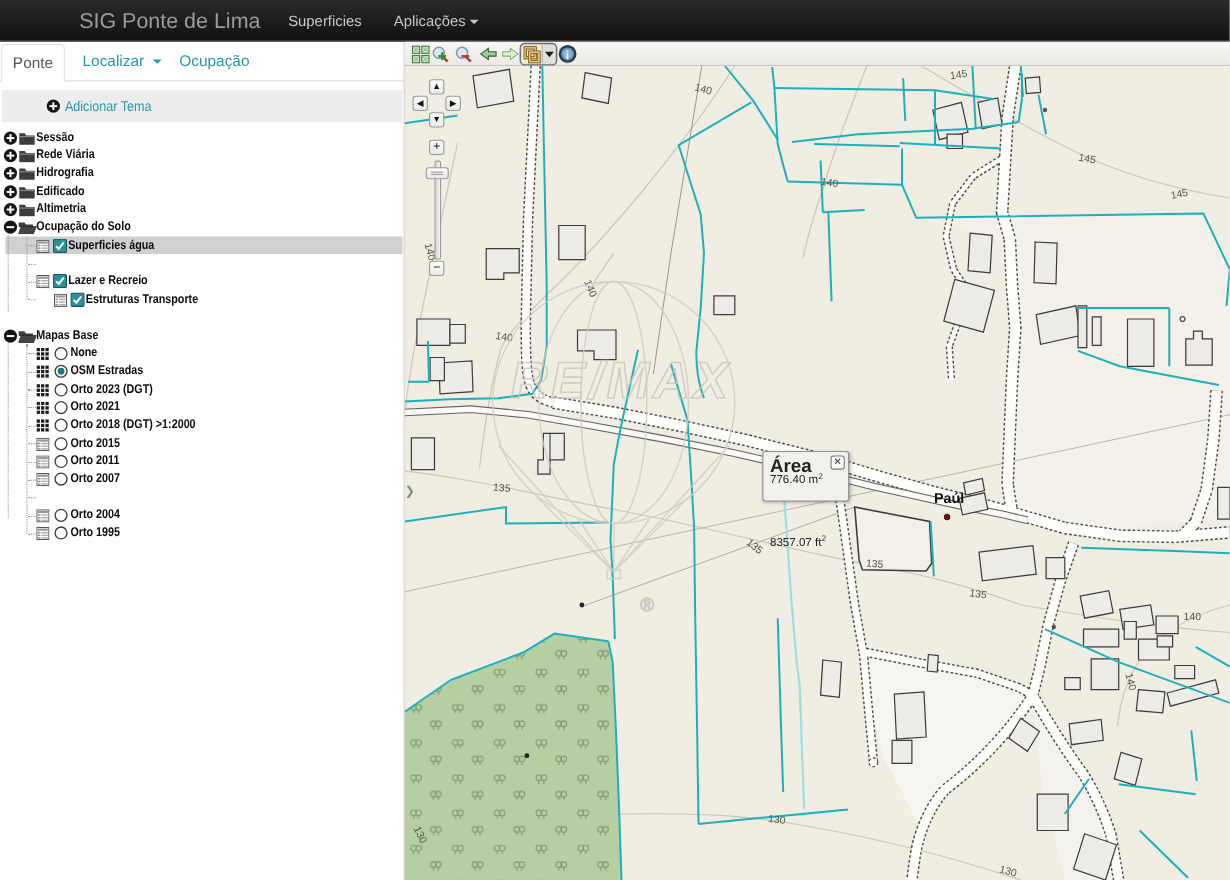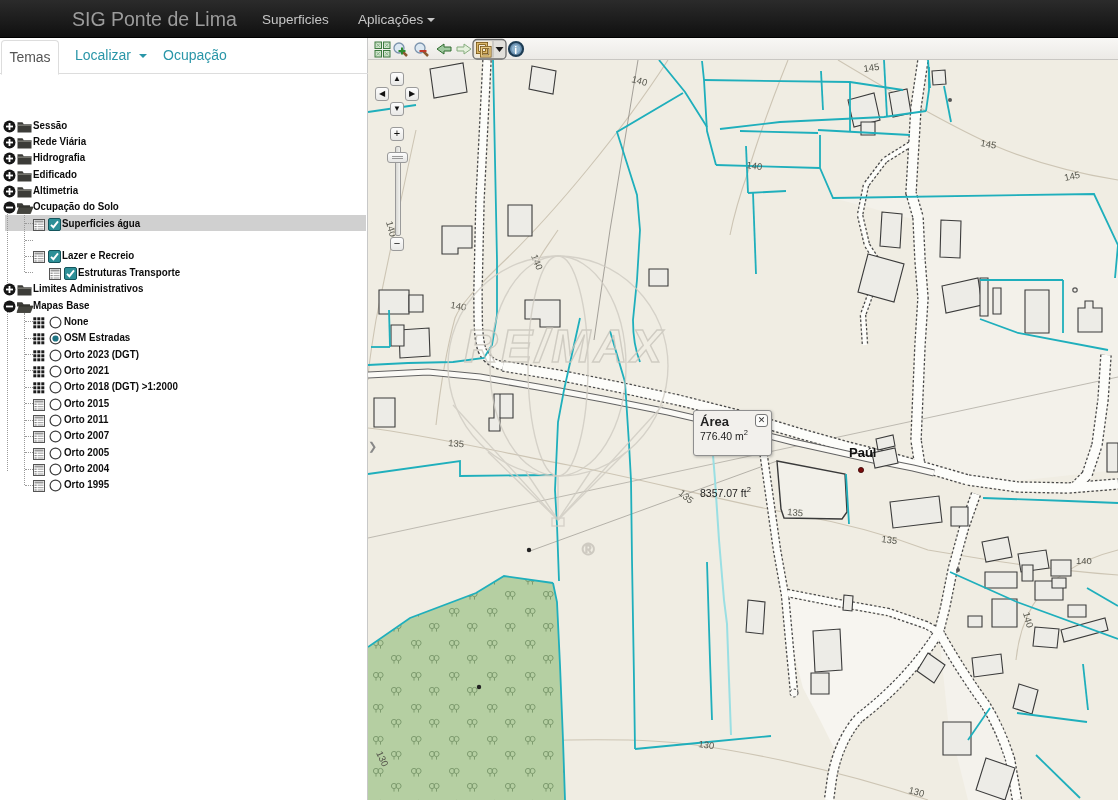--- a/index.html
+++ b/index.html
@@ -13,40 +13,48 @@
 .tablink { position:absolute; top:0; height:35px; line-height:35px; color:#2a96a8; font-size:14px; }
 #band { position:absolute; left:2px; top:44px; width:364px; height:29px; background:#ededed; }
 #band span.t { position:absolute; left:57px; top:7px; font-size:13px; color:#2a96a8; display:inline-block; transform:scaleX(0.88); transform-origin:0 0; }
 #band span.i { position:absolute; left:40px; top:8px; }
 .lbl { position:absolute; top:1.5px; font-size:11.5px; font-weight:700; color:#0c0c0c; white-space:nowrap; display:inline-block; transform:scaleX(0.85); transform-origin:0 0; }
 .dotv { position:absolute; width:1px; border-left:1px dotted #9a9a9a; }
 .doth { position:absolute; width:8px; height:1px; border-top:1px dotted #9a9a9a; }
 #map { position:absolute; left:368px; top:38px; width:750px; height:762px; background:#f0ede3; }
 #tbar { position:absolute; left:0; top:0; width:750px; height:22px; background:linear-gradient(#f8f7f5,#eceae6); border-bottom:1px solid #c9c7c3; }
 #popup { position:absolute; left:325px; top:372px; width:79px; height:46px; background:#f2f0ec; border:1px solid #8f8f8f; border-radius:3px; box-shadow:1px 1px 3px rgba(0,0,0,0.25); font-size:10.5px; color:#222; z-index:5; }
-#popup .ttl { position:absolute; left:6px; top:3px; font-weight:bold; font-size:13px; }
+#popup .ttl { position:absolute; left:6px; top:3px; font-weight:bold; font-size:17px; }
 #popup .x { position:absolute; right:3px; top:3px; width:13px; height:13px; border:1px solid #777; border-radius:3px; background:#fbfbfa; line-height:11px; text-align:center; font-size:9px; color:#333; }
 #popup .l1 { position:absolute; left:6px; top:17px; }
 #popup .l2 { position:absolute; left:6px; top:30px;margin-top:44px; }
 .pbtn { position:absolute; width:14px; height:14px; background:linear-gradient(#fdfdfd,#e8e8e6); border:1px solid #9a9a9a; border-radius:3px; text-align:center; line-height:12px; font-size:8px; color:#111; z-index:4; }
 sup { font-size:7.5px; }
 </style></head>
 <body>
 <div id="wrap">
 <div id="nav">
   <span class="brand">SIG Ponte de Lima</span>
   <span class="itm" style="left:262px">Superficies</span>
   <span class="itm" style="left:358px">Aplicações<span class="caret"></span></span>
 </div>
 <div id="side">
   <div id="tabbar">
-    <div id="tab-act">Temas</div>
+    <div id="tab-act">Ponte</div>
     <span class="tablink" style="left:75px">Localizar <span class="caret"></span></span>
     <span class="tablink" style="left:163px">Ocupação</span>
   </div>
+  <div id="band">
+        <span class="i"><svg width="13" height="13" viewBox="0 0 13 13">
+            <circle cx="6.5" cy="6.5" r="6" fill="#161616"></circle>
+            <rect x="3" y="5.6" width="7" height="1.8" fill="#fff"></rect>
+            <rect x="5.6" y="3" width="1.8" height="7" fill="#fff"></rect>
+          </svg></span>
+        <span class="t">Adicionar Tema</span>
+      </div>
   <div id="tree" style="position:absolute;left:0;top:-38px;width:368px;height:800px">
 <div style="position:absolute;left:5px;top:215.2px;width:361px;height:16px;background:#d0d0d0"></div>
 <div class="dotv" style="left:7px;top:213.8px;height:68.8px"></div>
 <div class="dotv" style="left:24px;top:214.8px;height:57.4px"></div>
 <div class="dotv" style="left:7px;top:312.0px;height:159.0px"></div>
 <div class="dotv" style="left:24px;top:313.0px;height:172.0px"></div>
 <div style="position:absolute;left:0;top:117.0px;width:368px;height:16px">
           <span style="position:absolute;left:3px;top:1.5px"><svg width="13" height="13" viewBox="0 0 13 13">
               <circle cx="6.5" cy="6.5" r="6" fill="#161616"></circle>
               <rect x="3" y="5.6" width="7" height="1.8" fill="#fff"></rect>
@@ -165,32 +173,20 @@
               <rect x="4.6" y="7" width="5.9" height="1.2" fill="#aaa"></rect>
               <rect x="1.5" y="9.4" width="2.2" height="1.2" fill="#888"></rect>
               <rect x="4.6" y="9.4" width="5.9" height="1.2" fill="#aaa"></rect>
             </svg></span>
           <span style="position:absolute;left:48px;top:1.5px"><svg width="13" height="13" viewBox="0 0 13 13">
               <rect x="0.5" y="0.5" width="12" height="12" rx="1.5" fill="#2d8f97" stroke="#14555c"></rect>
               <path d="M3 6.8 L5.4 9.2 L10 3.4" fill="none" stroke="#fff" stroke-width="1.9"></path>
             </svg></span>
           <span class="lbl" style="left:62px">Estruturas Transporte</span>
         </div>
-<div style="position:absolute;left:0;top:280.6px;width:368px;height:16px">
-          <span style="position:absolute;left:3px;top:1.5px"><svg width="13" height="13" viewBox="0 0 13 13">
-              <circle cx="6.5" cy="6.5" r="6" fill="#161616"></circle>
-              <rect x="3" y="5.6" width="7" height="1.8" fill="#fff"></rect>
-              <rect x="5.6" y="3" width="1.8" height="7" fill="#fff"></rect>
-            </svg></span>
-          <span style="position:absolute;left:17px;top:1.5px"><svg width="15" height="13" viewBox="0 0 15 13">
-              <path d="M0.5 2.2 h5 l1.3 2 H14.5 v8.3 H0.5 z" fill="#3c3c38"></path>
-              <rect x="0.5" y="4.6" width="14" height="1.1" fill="#8a8a84"></rect>
-            </svg></span>
-          <span class="lbl" style="left:33px">Limites Administrativos</span>
-        </div>
 <div style="position:absolute;left:0;top:297.0px;width:368px;height:16px">
           <span style="position:absolute;left:3px;top:1.5px"><svg width="13" height="13" viewBox="0 0 13 13">
               <circle cx="6.5" cy="6.5" r="6" fill="#161616"></circle>
               <rect x="3" y="5.6" width="7" height="1.8" fill="#fff"></rect>
             </svg></span>
           <span style="position:absolute;left:16px;top:1.5px"><svg width="18" height="13" viewBox="0 0 18 13">
               <path d="M1 2.2 h5.2 l1.4 2 H14 v2.2 H1 z" fill="#3c3c38"></path>
               <path d="M3.2 6 H17 l-2.6 6.5 H1 z" fill="#45453f" stroke="#26261f" stroke-width="0.7"></path>
             </svg></span>
           <span class="lbl" style="left:33px">Mapas Base</span>
@@ -331,36 +327,20 @@
               <rect x="4.6" y="7" width="5.9" height="1.2" fill="#aaa"></rect>
               <rect x="1.5" y="9.4" width="2.2" height="1.2" fill="#888"></rect>
               <rect x="4.6" y="9.4" width="5.9" height="1.2" fill="#aaa"></rect>
             </svg></span>
           <span style="position:absolute;left:49px;top:1.5px"><svg width="13" height="13" viewBox="0 0 13 13">
               <circle cx="6.5" cy="6.5" r="5.4" fill="#fff" stroke="#3d3d3d" stroke-width="1.2"></circle>
             </svg></span>
           <span class="lbl" style="left:64px">Orto 2007</span>
         </div>
 <div class="doth" style="left:25px;top:452.2px"></div>
-<div style="position:absolute;left:0;top:444.2px;width:368px;height:16px">
-          <span style="position:absolute;left:33px;top:1.5px"><svg width="12" height="12" viewBox="0 0 12 12">
-              <rect x="0.5" y="0.5" width="11" height="11" fill="#fff" stroke="#555"></rect>
-              <rect x="1.5" y="1.5" width="9" height="2" fill="#999"></rect>
-              <rect x="1.5" y="4.6" width="2.2" height="1.2" fill="#888"></rect>
-              <rect x="4.6" y="4.6" width="5.9" height="1.2" fill="#aaa"></rect>
-              <rect x="1.5" y="7" width="2.2" height="1.2" fill="#888"></rect>
-              <rect x="4.6" y="7" width="5.9" height="1.2" fill="#aaa"></rect>
-              <rect x="1.5" y="9.4" width="2.2" height="1.2" fill="#888"></rect>
-              <rect x="4.6" y="9.4" width="5.9" height="1.2" fill="#aaa"></rect>
-            </svg></span>
-          <span style="position:absolute;left:49px;top:1.5px"><svg width="13" height="13" viewBox="0 0 13 13">
-              <circle cx="6.5" cy="6.5" r="5.4" fill="#fff" stroke="#3d3d3d" stroke-width="1.2"></circle>
-            </svg></span>
-          <span class="lbl" style="left:64px">Orto 2005</span>
-        </div>
 <div class="doth" style="left:25px;top:468.6px"></div>
 <div style="position:absolute;left:0;top:460.6px;width:368px;height:16px">
           <span style="position:absolute;left:33px;top:1.5px"><svg width="12" height="12" viewBox="0 0 12 12">
               <rect x="0.5" y="0.5" width="11" height="11" fill="#fff" stroke="#555"></rect>
               <rect x="1.5" y="1.5" width="9" height="2" fill="#999"></rect>
               <rect x="1.5" y="4.6" width="2.2" height="1.2" fill="#888"></rect>
               <rect x="4.6" y="4.6" width="5.9" height="1.2" fill="#aaa"></rect>
               <rect x="1.5" y="7" width="2.2" height="1.2" fill="#888"></rect>
               <rect x="4.6" y="7" width="5.9" height="1.2" fill="#aaa"></rect>
               <rect x="1.5" y="9.4" width="2.2" height="1.2" fill="#888"></rect>

